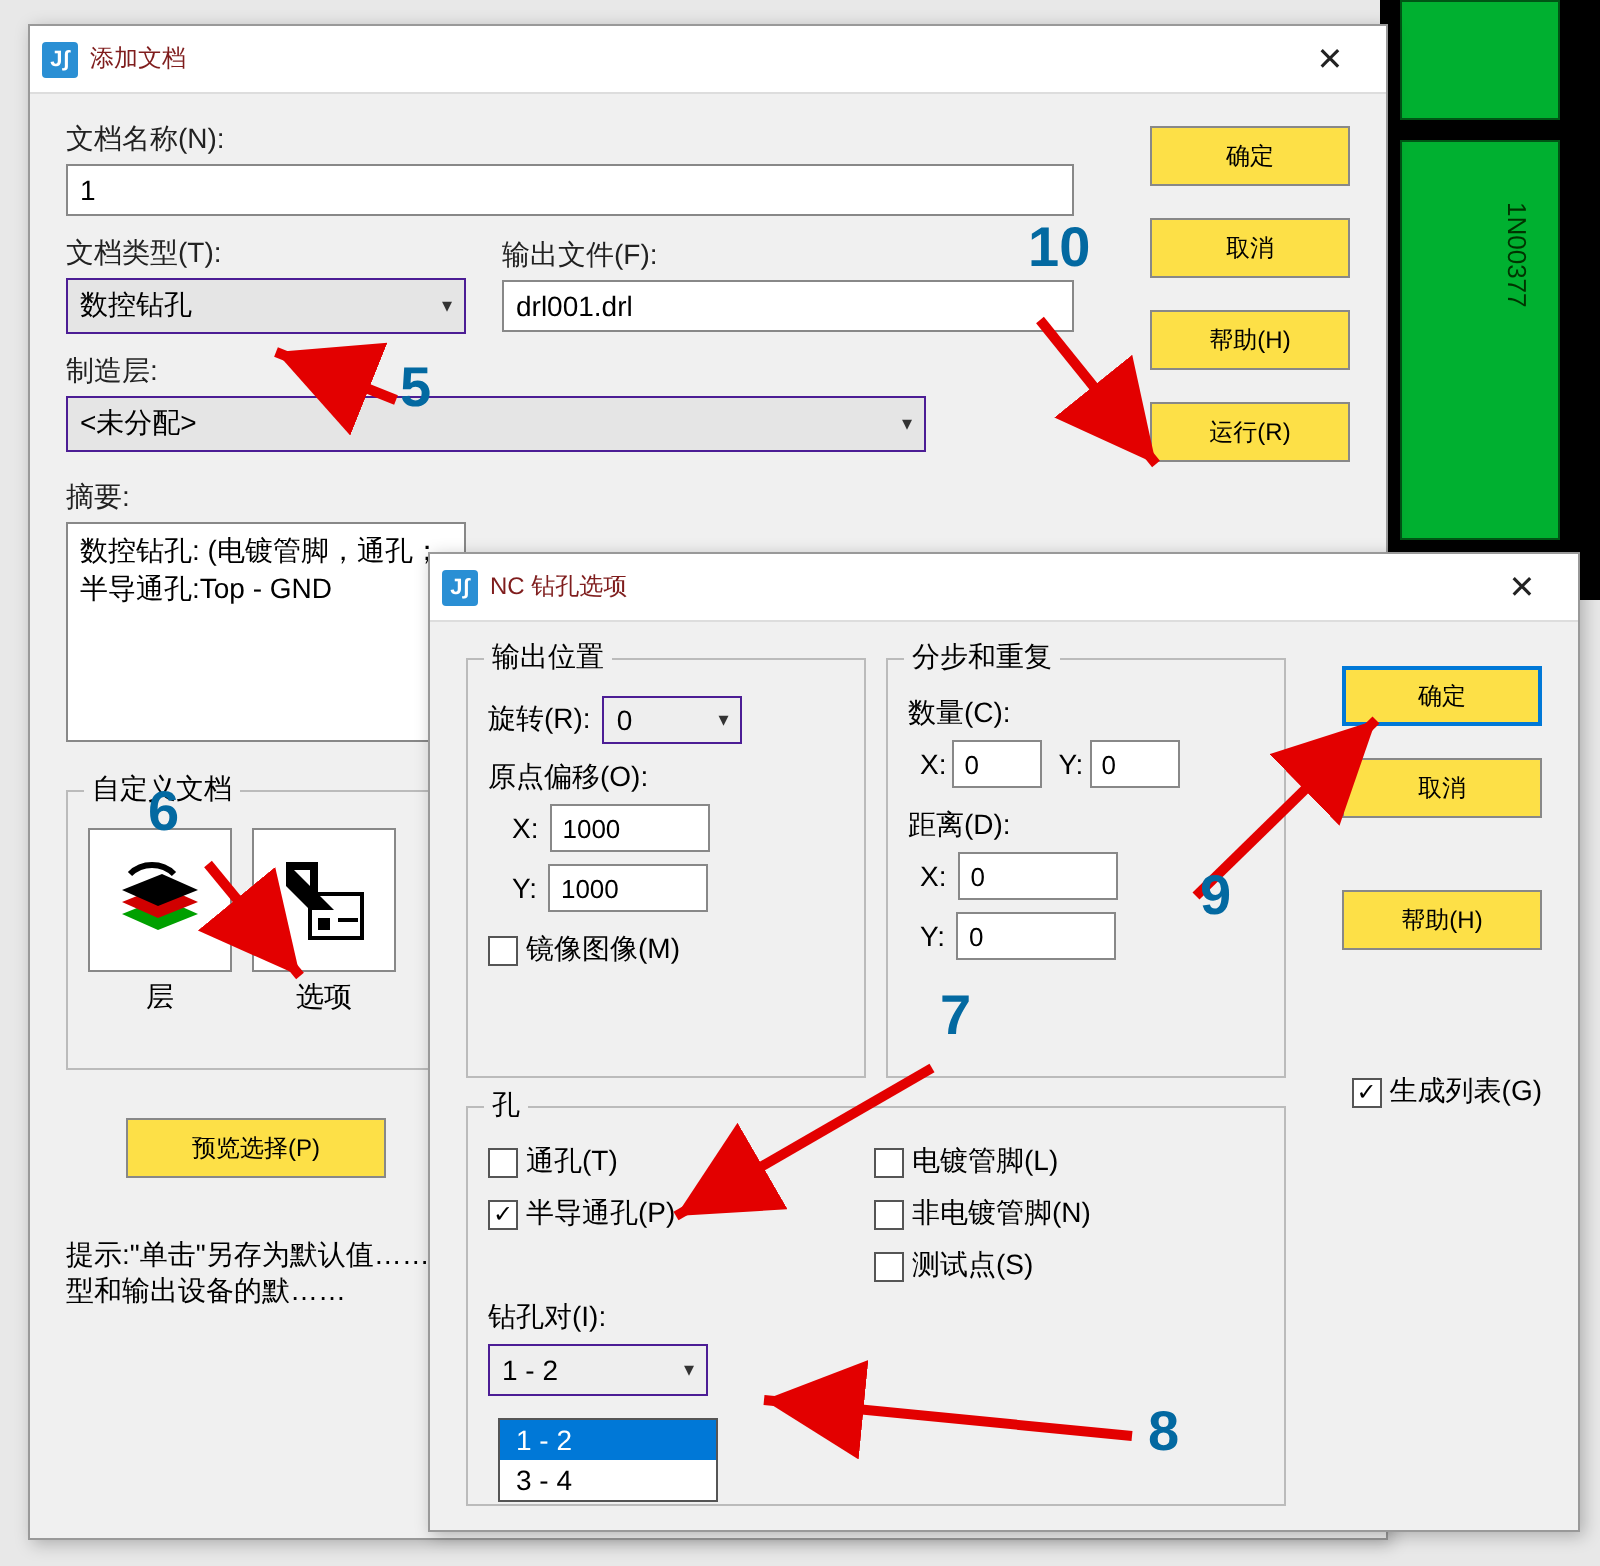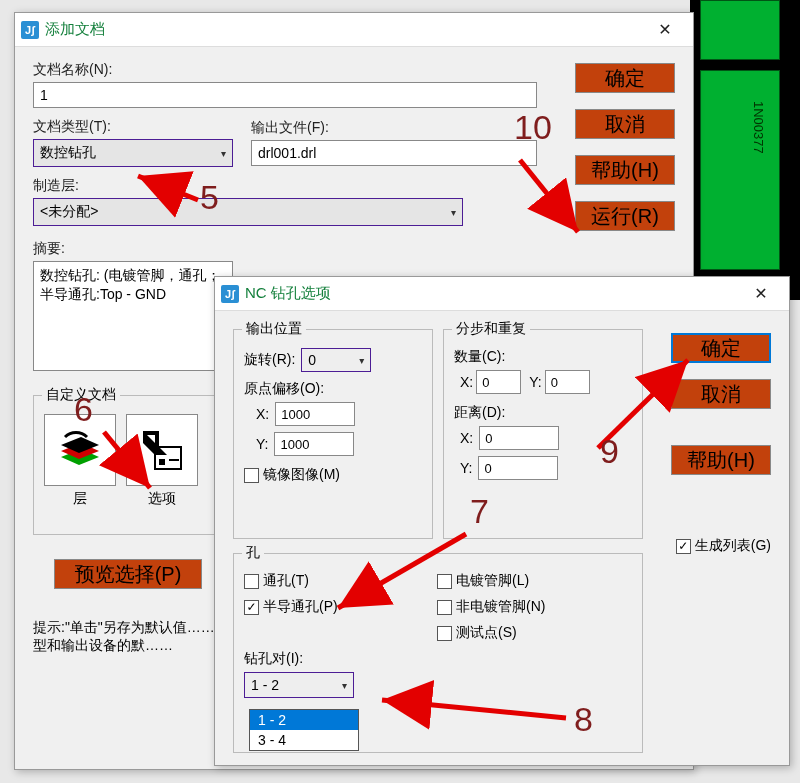--- a/index.html
+++ b/index.html
@@ -41,21 +41,21 @@
     border-bottom: 1px solid #ddd;
   }
   .titlebar .left { display: flex; align-items: center; gap: 6px; }
   .app-icon {
     width: 18px; height: 18px;
     background: #2a8fd4;
     border-radius: 2px;
     display: flex; align-items: center; justify-content: center;
     color: #fff; font-size: 11px; font-weight: bold;
   }
-  .title-text { font-size: 15px; color: #15803d; }
+  .title-text { font-size: 12px; color: #7f1d1d; }
   .close-x {
     width: 40px; height: 26px;
     display: flex; align-items: center; justify-content: center;
     font-size: 16px; color: #222;
     cursor: pointer;
   }
   .dialog-body { padding: 14px 18px; }
   .label { color: #222; margin-bottom: 3px; display: block; }
   .field-row { margin-bottom: 10px; }
   .text-input {
@@ -72,24 +72,24 @@
     background: #e5e5e5;
     padding: 2px 6px;
     display: flex; align-items: center; justify-content: space-between;
     cursor: pointer;
   }
   .chev { font-size: 10px; color: #333; }
   .btn {
     height: 30px;
     min-width: 90px;
     border: 1px solid #888;
-    background: #c2410c;
+    background: #fde047;
     display: flex; align-items: center; justify-content: center;
     cursor: pointer;
-    font-size: 20px;
+    font-size: 12px;
     padding: 0 10px;
   }
   .btn.primary { border: 2px solid #0078d7; }
   .right-col {
     position: absolute;
     top: 50px; right: 18px;
     width: 100px;
     display: flex; flex-direction: column; gap: 16px;
   }
   .textarea {
@@ -131,23 +131,23 @@
     width: 15px; height: 15px; border: 1px solid #555; background: #fff;
     display: flex; align-items: center; justify-content: center;
     font-size: 12px; line-height: 1;
   }
   .small-input {
     width: 60px; height: 24px; border: 1px solid #888; background: #fff;
     padding: 1px 5px; font-size: 13px;
   }
   .annot {
     position: absolute;
-    color: #7f1d1d;
-    font-size: 34px;
-    font-weight: normal;
+    color: #0369a1;
+    font-size: 28px;
+    font-weight: bold;
     pointer-events: none;
     z-index: 50;
     font-family: Arial, sans-serif;
   }
   .arrow {
     position: absolute;
     pointer-events: none;
     z-index: 49;
   }
   .dropdown-list {
@@ -245,21 +245,21 @@
               <path d="M6,6 L22,6 L22,22 L30,30 L18,30 L6,18 Z" fill="#000"></path>
               <path d="M10,10 L18,10 L18,18" fill="#fff"></path>
             </svg>
           </div>
           <div class="icon-caption">选项</div>
         </div>
       </div>
     </div>
 
     <div style="margin-top:24px; width:190px;">
-      <div class="btn" style="width:148px; margin:0 auto;">预览选择(P)</div>
+      <div class="btn" style="width:130px; margin:0 auto;">预览选择(P)</div>
     </div>
 
     <div style="margin-top:30px; white-space:pre-line;">提示:"单击"另存为默认值……
         型和输出设备的默……</div>
   </div>
 </div>
 
 <div class="window" style="left:214px; top:276px; width:576px; height:490px;">
   <div class="titlebar">
     <div class="left">

